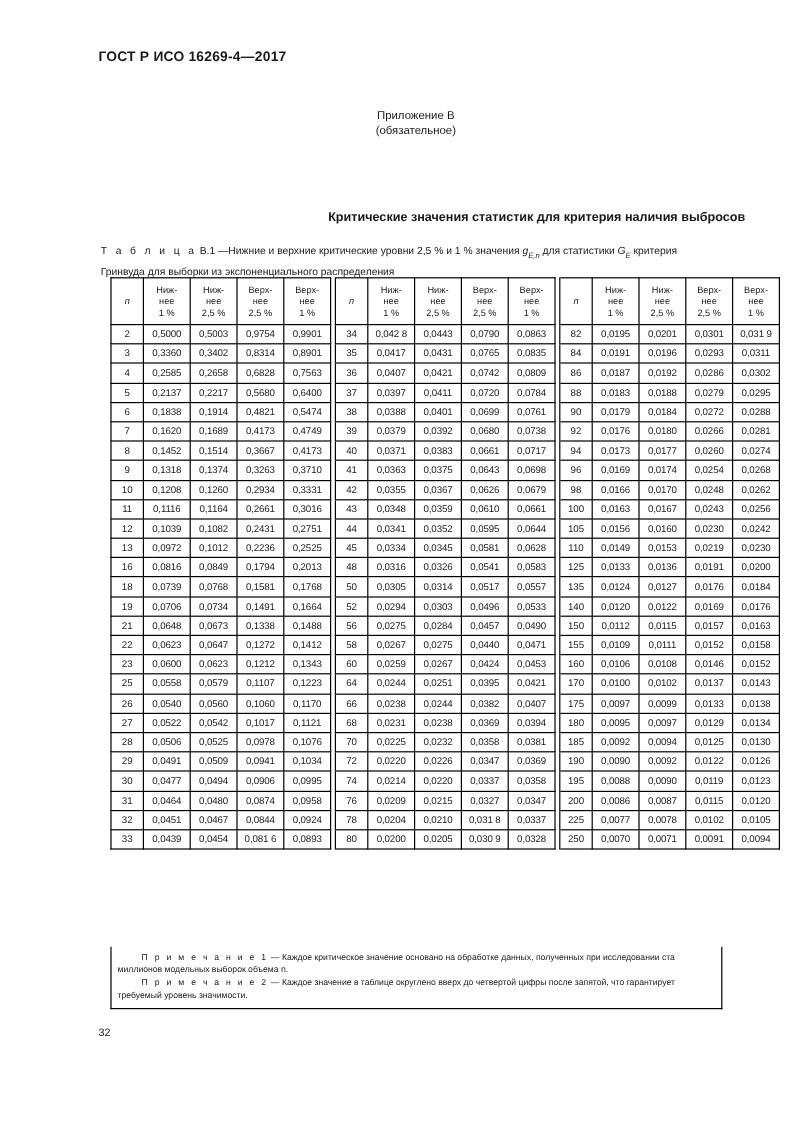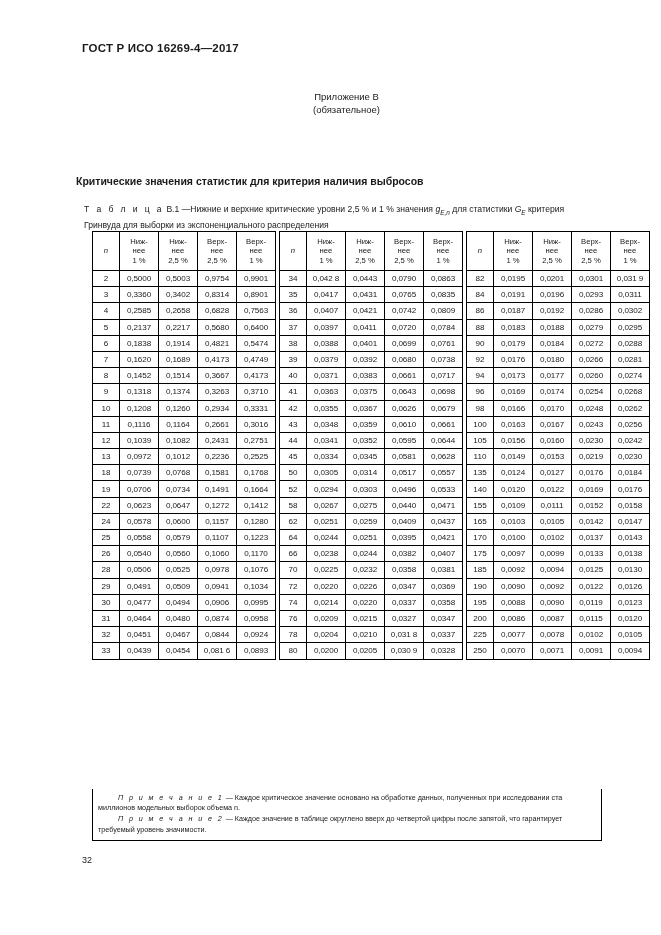--- a/index.html
+++ b/index.html
@@ -39,21 +39,21 @@
     text-align: center;
     font-size: 9.5px;
     line-height: 13px;
   }
   .annex-line2 { }
   .main-title {
     position: absolute;
     left: 60px;
     top: 173px;
     width: 545px;
-    text-align: left;
+    text-align: right;
     font-size: 10.5px;
     font-weight: bold;
     line-height: 16px;
   }
   .table-caption {
     position: absolute;
     left: 68px;
     top: 203px;
     width: 540px;
     font-size: 8.6px;
@@ -114,21 +114,21 @@
     width: 510px;
     border: 0.6px solid #000;
     border-top: none;
     box-sizing: border-box;
     padding: 4px 5px 5px 5px;
     font-size: 7.2px;
     line-height: 10.2px;
   }
   .note-p { text-indent: 20px; margin: 0; }
   .note-p + .note-p { margin-top: 1px; }
-  .nlabel { letter-spacing: 1.9px; font-style: italic; }
+  .nlabel { letter-spacing: 1.9px; }
 
   .page-num {
     position: absolute;
     left: 66px;
     top: 855px;
     font-size: 9px;
   }
 </style>
 </head>
 <body>
@@ -466,20 +466,39 @@
             <td class="numcell">0,0581</td>
             <td class="numcell">0,0628</td>
             <td class="c-gap sep"></td>
             <td class="">110</td>
             <td class="numcell">0,0149</td>
             <td class="numcell">0,0153</td>
             <td class="numcell">0,0219</td>
             <td class="numcell">0,0230</td>
           </tr>
           <tr>
+            <td class="">16</td>
+            <td class="numcell">0,0816</td>
+            <td class="numcell">0,0849</td>
+            <td class="numcell">0,1794</td>
+            <td class="numcell">0,2013</td>
+            <td class="c-gap sep"></td>
+            <td class="">48</td>
+            <td class="numcell">0,0316</td>
+            <td class="numcell">0,0326</td>
+            <td class="numcell">0,0541</td>
+            <td class="numcell">0,0583</td>
+            <td class="c-gap sep"></td>
+            <td class="">125</td>
+            <td class="numcell">0,0133</td>
+            <td class="numcell">0,0136</td>
+            <td class="numcell">0,0191</td>
+            <td class="numcell">0,0200</td>
+          </tr>
+          <tr>
             <td class="">18</td>
             <td class="numcell">0,0739</td>
             <td class="numcell">0,0768</td>
             <td class="numcell">0,1581</td>
             <td class="numcell">0,1768</td>
             <td class="c-gap sep"></td>
             <td class="">50</td>
             <td class="numcell">0,0305</td>
             <td class="numcell">0,0314</td>
             <td class="numcell">0,0517</td>
@@ -504,56 +523,75 @@
             <td class="numcell">0,0496</td>
             <td class="numcell">0,0533</td>
             <td class="c-gap sep"></td>
             <td class="">140</td>
             <td class="numcell">0,0120</td>
             <td class="numcell">0,0122</td>
             <td class="numcell">0,0169</td>
             <td class="numcell">0,0176</td>
           </tr>
           <tr>
+            <td class="">21</td>
+            <td class="numcell">0,0648</td>
+            <td class="numcell">0,0673</td>
+            <td class="numcell">0,1338</td>
+            <td class="numcell">0,1488</td>
+            <td class="c-gap sep"></td>
+            <td class="">56</td>
+            <td class="numcell">0,0275</td>
+            <td class="numcell">0,0284</td>
+            <td class="numcell">0,0457</td>
+            <td class="numcell">0,0490</td>
+            <td class="c-gap sep"></td>
+            <td class="">150</td>
+            <td class="numcell">0,0112</td>
+            <td class="numcell">0,0115</td>
+            <td class="numcell">0,0157</td>
+            <td class="numcell">0,0163</td>
+          </tr>
+          <tr>
             <td class="">22</td>
             <td class="numcell">0,0623</td>
             <td class="numcell">0,0647</td>
             <td class="numcell">0,1272</td>
             <td class="numcell">0,1412</td>
             <td class="c-gap sep"></td>
             <td class="">58</td>
             <td class="numcell">0,0267</td>
             <td class="numcell">0,0275</td>
             <td class="numcell">0,0440</td>
             <td class="numcell">0,0471</td>
             <td class="c-gap sep"></td>
             <td class="">155</td>
             <td class="numcell">0,0109</td>
             <td class="numcell">0,0111</td>
             <td class="numcell">0,0152</td>
             <td class="numcell">0,0158</td>
           </tr>
           <tr>
-            <td class="">24</td>
-            <td class="numcell">0,0578</td>
+            <td class="">23</td>
             <td class="numcell">0,0600</td>
-            <td class="numcell">0,1157</td>
-            <td class="numcell">0,1280</td>
-            <td class="c-gap sep"></td>
-            <td class="">62</td>
-            <td class="numcell">0,0251</td>
+            <td class="numcell">0,0623</td>
+            <td class="numcell">0,1212</td>
+            <td class="numcell">0,1343</td>
+            <td class="c-gap sep"></td>
+            <td class="">60</td>
             <td class="numcell">0,0259</td>
-            <td class="numcell">0,0409</td>
-            <td class="numcell">0,0437</td>
-            <td class="c-gap sep"></td>
-            <td class="">165</td>
-            <td class="numcell">0,0103</td>
-            <td class="numcell">0,0105</td>
-            <td class="numcell">0,0142</td>
-            <td class="numcell">0,0147</td>
+            <td class="numcell">0,0267</td>
+            <td class="numcell">0,0424</td>
+            <td class="numcell">0,0453</td>
+            <td class="c-gap sep"></td>
+            <td class="">160</td>
+            <td class="numcell">0,0106</td>
+            <td class="numcell">0,0108</td>
+            <td class="numcell">0,0146</td>
+            <td class="numcell">0,0152</td>
           </tr>
           <tr>
             <td class="">25</td>
             <td class="numcell">0,0558</td>
             <td class="numcell">0,0579</td>
             <td class="numcell">0,1107</td>
             <td class="numcell">0,1223</td>
             <td class="c-gap sep"></td>
             <td class="">64</td>
             <td class="numcell">0,0244</td>
@@ -578,20 +616,39 @@
             <td class="numcell">0,0238</td>
             <td class="numcell">0,0244</td>
             <td class="numcell">0,0382</td>
             <td class="numcell">0,0407</td>
             <td class="c-gap sep"></td>
             <td class="">175</td>
             <td class="numcell">0,0097</td>
             <td class="numcell">0,0099</td>
             <td class="numcell">0,0133</td>
             <td class="numcell">0,0138</td>
+          </tr>
+          <tr>
+            <td class="">27</td>
+            <td class="numcell">0,0522</td>
+            <td class="numcell">0,0542</td>
+            <td class="numcell">0,1017</td>
+            <td class="numcell">0,1121</td>
+            <td class="c-gap sep"></td>
+            <td class="">68</td>
+            <td class="numcell">0,0231</td>
+            <td class="numcell">0,0238</td>
+            <td class="numcell">0,0369</td>
+            <td class="numcell">0,0394</td>
+            <td class="c-gap sep"></td>
+            <td class="">180</td>
+            <td class="numcell">0,0095</td>
+            <td class="numcell">0,0097</td>
+            <td class="numcell">0,0129</td>
+            <td class="numcell">0,0134</td>
           </tr>
           <tr>
             <td class="">28</td>
             <td class="numcell">0,0506</td>
             <td class="numcell">0,0525</td>
             <td class="numcell">0,0978</td>
             <td class="numcell">0,1076</td>
             <td class="c-gap sep"></td>
             <td class="">70</td>
             <td class="numcell">0,0225</td>

